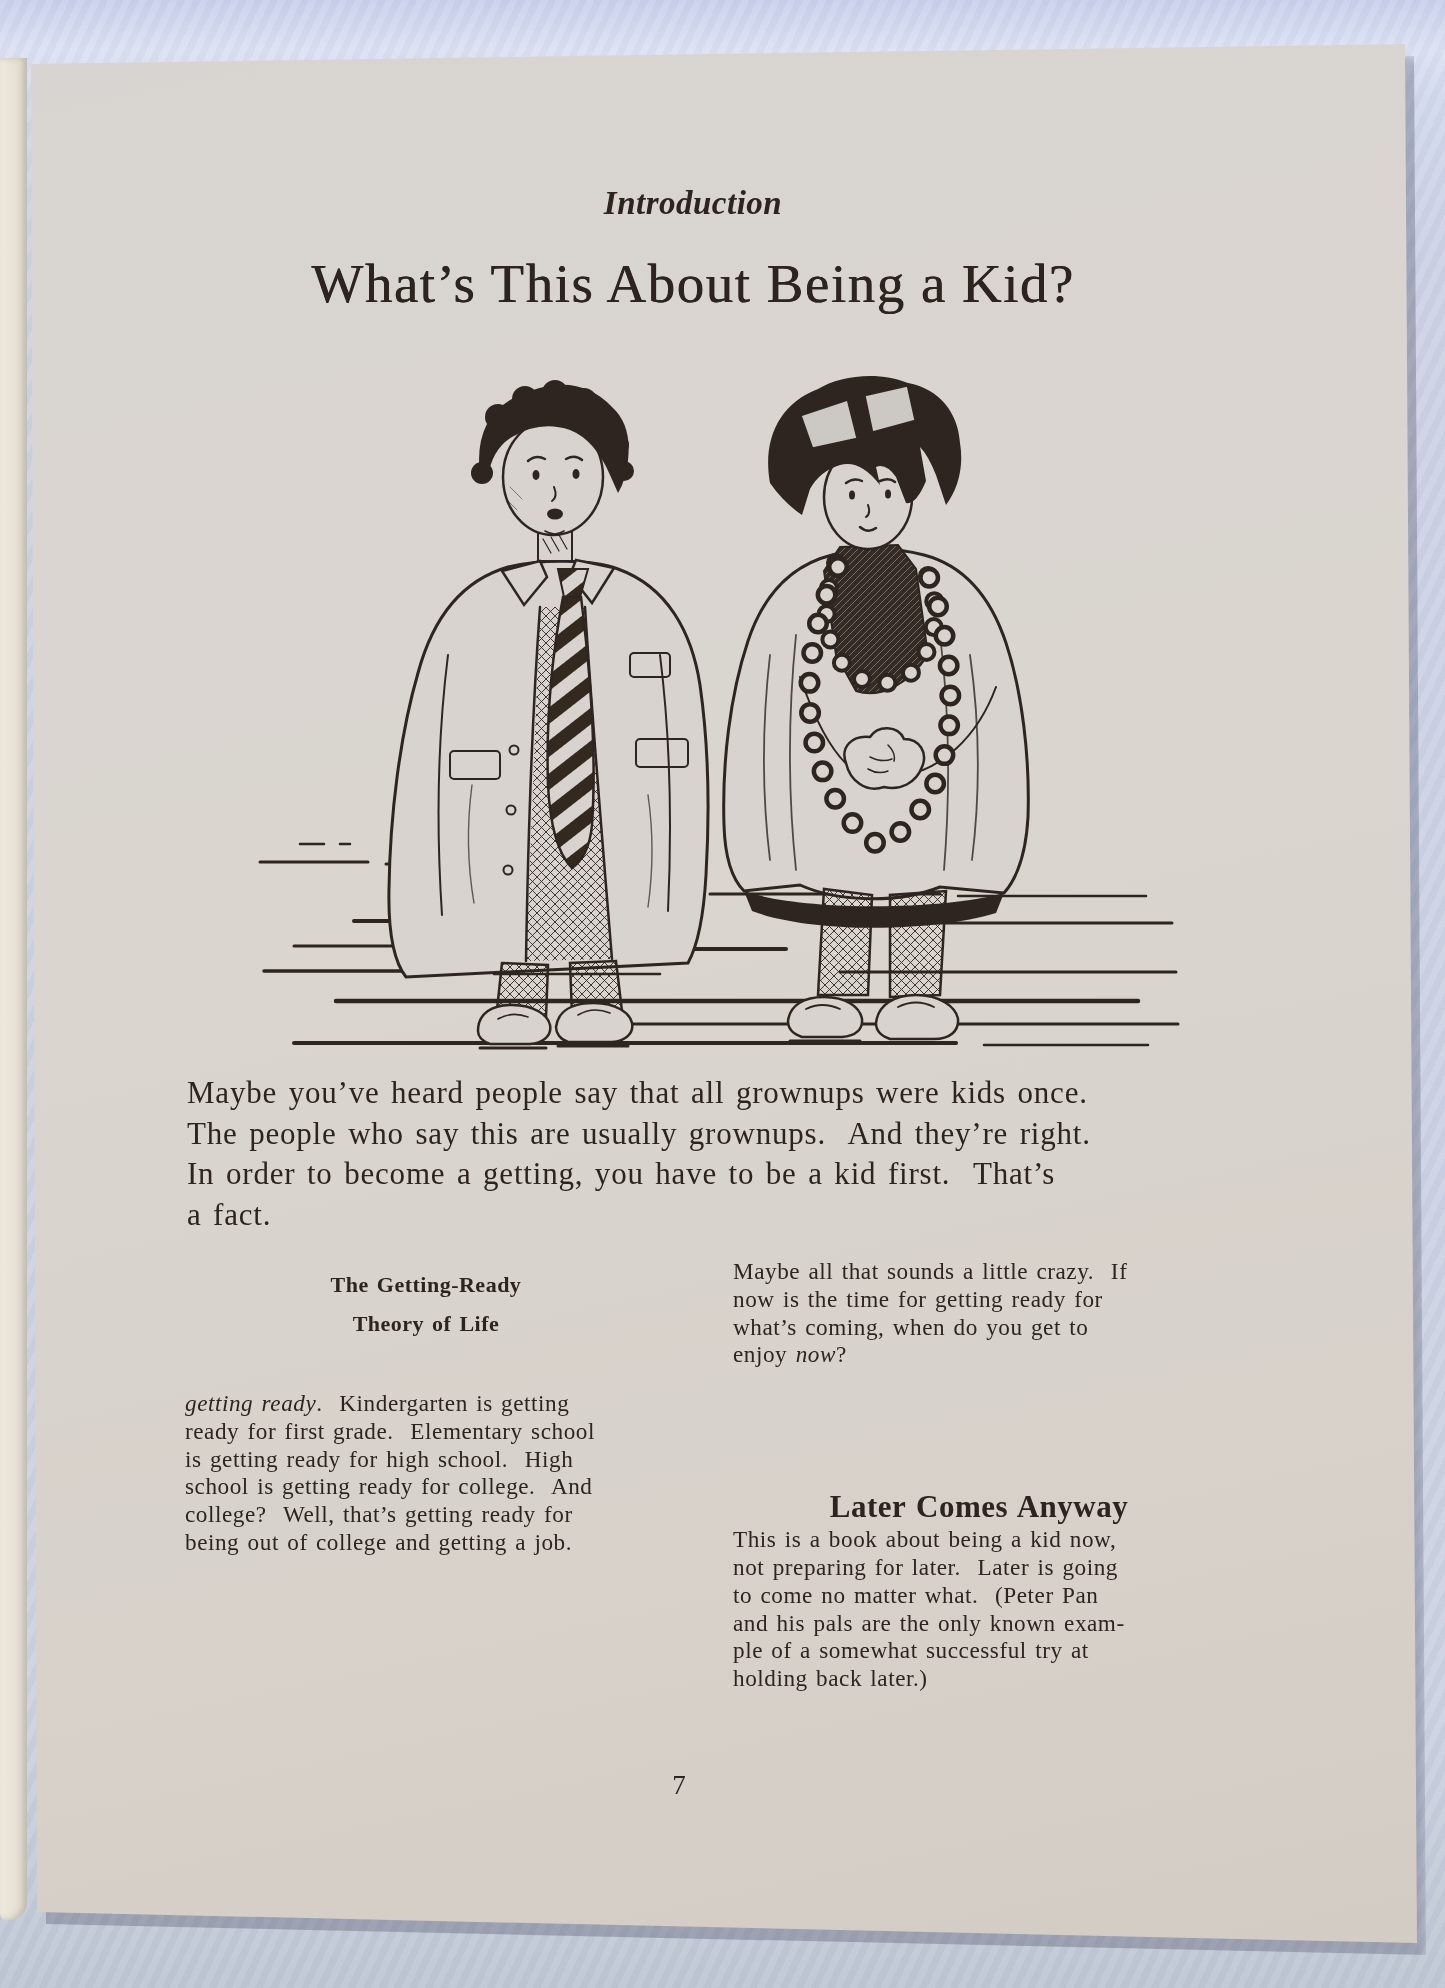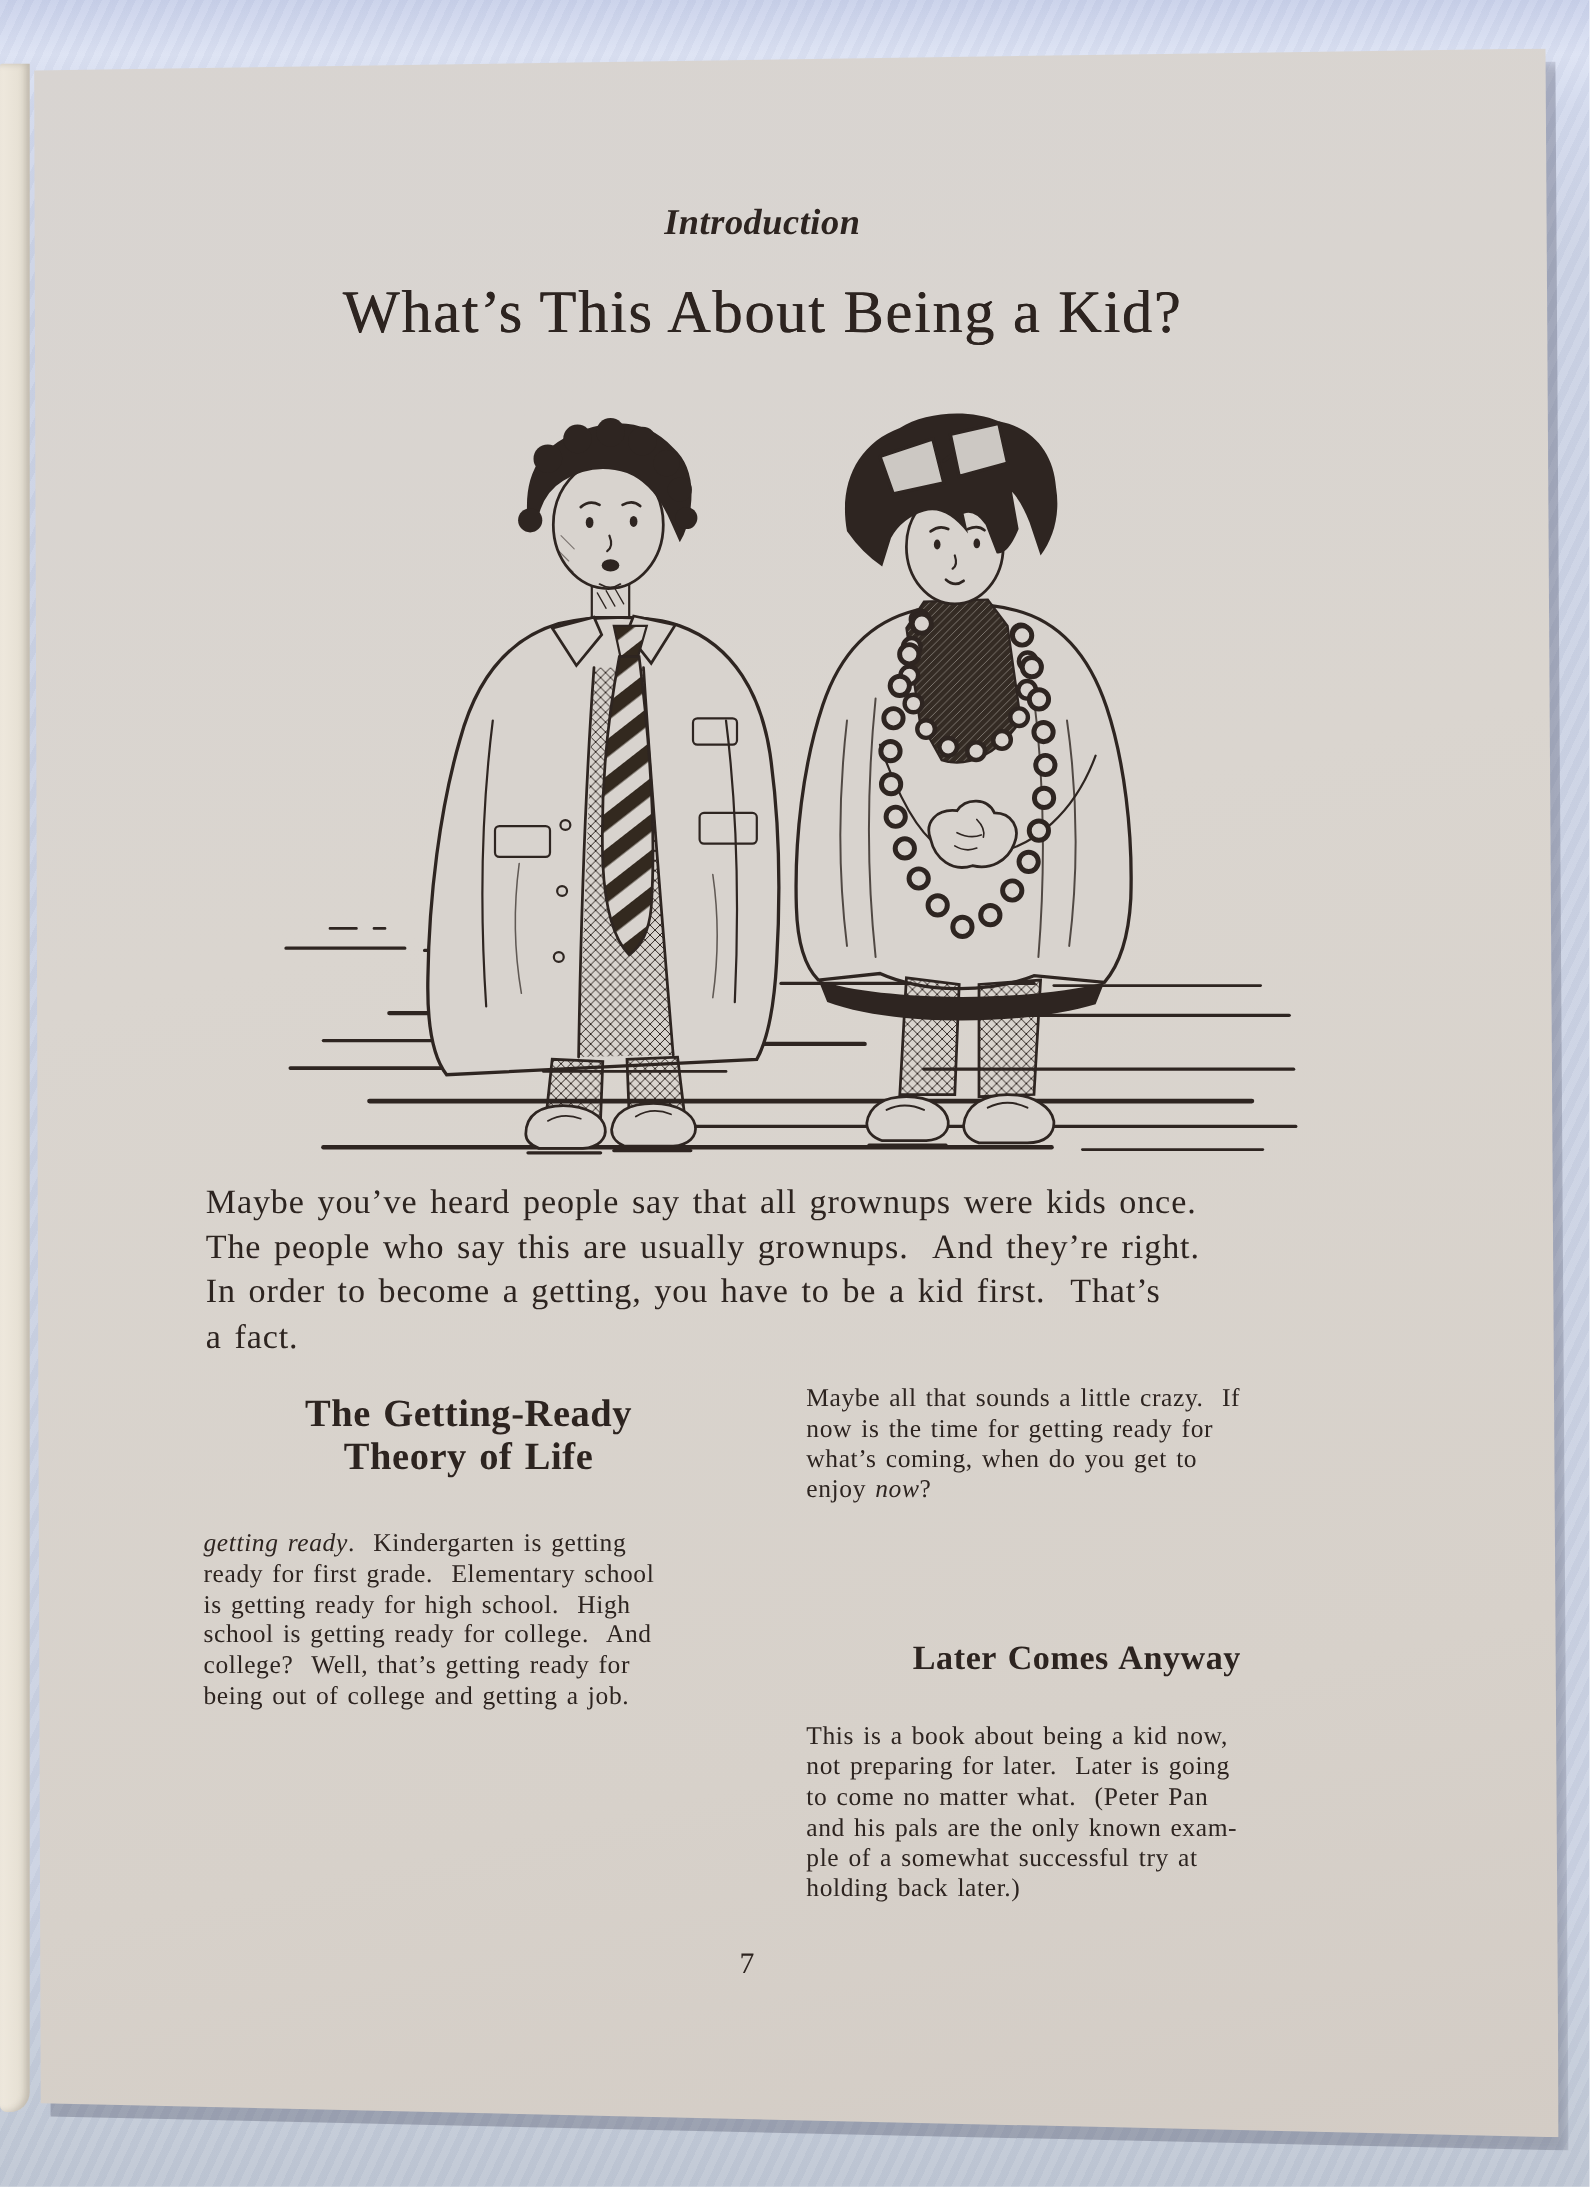--- a/index.html
+++ b/index.html
@@ -44,29 +44,29 @@
   .illu{position:absolute;left:215px;top:311px;width:950px;height:700px;}
   .intro{
     position:absolute;left:162px;top:1029px;width:1085px;
     font-size:31px;line-height:40.5px;letter-spacing:.8px;word-spacing:3px;
     white-space:pre-wrap;
   }
   .col{position:absolute;font-size:23.2px;line-height:27.8px;letter-spacing:.55px;word-spacing:2px;}
   .col-left{left:160px;top:1221px;width:482px;}
   .col-right{left:708px;top:1214px;width:492px;}
   .col-heading{
-    text-align:center;font-weight:bold;font-size:35px;line-height:39px;
+    text-align:center;font-weight:bold;font-size:22px;line-height:39px;
     letter-spacing:.5px;white-space:pre-wrap;
   }
   .col-left .col-body{margin-top:47px;}
   .lines{white-space:pre-wrap;}
   .rich-line{white-space:pre-wrap;}
   .it{font-style:italic;}
   .col-right .heading2{margin-top:118px;font-size:31px;}
-  .col-right .para2{margin-top:39px;}
+  .col-right .para2{}
   .page-number{
     position:absolute;left:-42px;top:1726px;width:1392px;
     text-align:center;font-size:27px;
   }
   svg .ink{stroke:#2e2521;fill:none;stroke-linecap:round;stroke-linejoin:round;}
 </style>
 </head>
 <body>
 
 <div class="backdrop-texture"></div>

